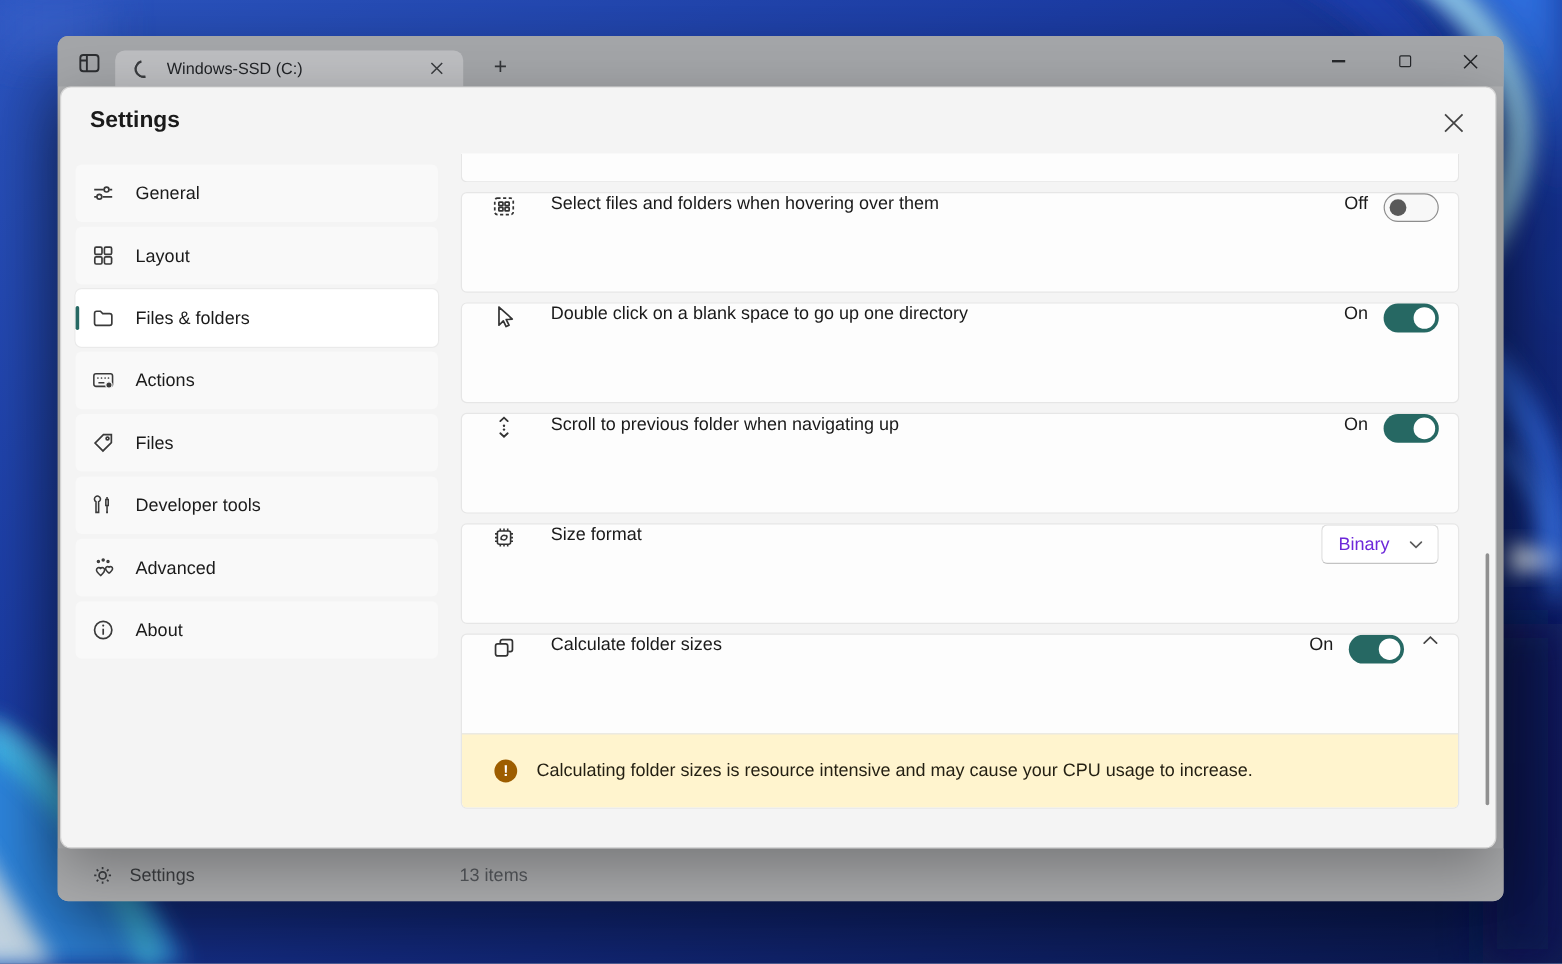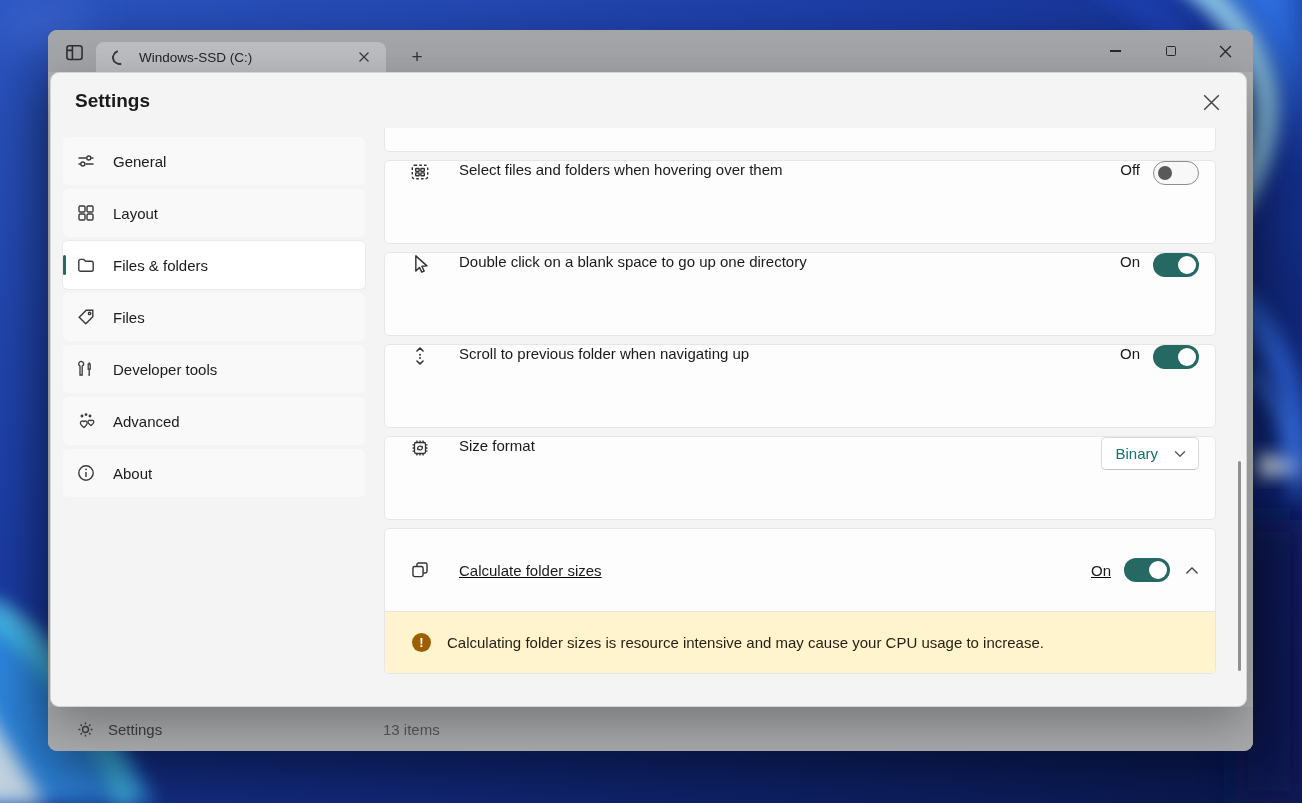--- a/index.html
+++ b/index.html
@@ -63,25 +63,25 @@
   .state-lbl { font-size:15px; color:#1a1a1a; margin-right:13px; }
 
   .toggle { position:relative; width:46px; height:24px; border-radius:13px; flex:0 0 auto; }
   .toggle.off { background:#f8f8f8; border:1px solid #8d8d8d; }
   .toggle.off .knob { position:absolute; left:4px; top:4px; width:14px; height:14px; border-radius:50%; background:#595959; }
   .toggle.on { background:var(--accent,#266863); }
   .toggle.on .knob { position:absolute; right:3px; top:3px; width:18px; height:18px; border-radius:50%; background:#fff; }
 
   .dropdown { display:flex; align-items:center; gap:16px; height:33px; padding:0 12px 0 13px;
     background:#fff; border:1px solid #d9d9d9; border-bottom-color:#c3c3c3; border-radius:5px;
-    font-size:15px; color:#0f766e; }
+    font-size:15px; color:#6d28d9; }
   .dropdown .chev { color:#5c5c5c; display:flex; }
 
   .expander { margin-top:8px; border:1px solid #e6e6e6; border-radius:5px; overflow:hidden; background:#fdfdfd; }
-  .exp-header { height:82px; display:flex; align-items:center; padding:0 16px 0 24px;text-decoration:underline; }
+  .exp-header { height:82px; display:flex; align-items:flex-start; padding:0 16px 0 24px; }
   .exp-chev { margin-left:15px; color:#444; display:flex; }
   .warning { height:62px; background:var(--warning-bg,#fff4ce); border-top:1px solid #e6e6e6;
     display:flex; align-items:center; padding-left:27px; }
   .warn-badge { width:19px; height:19px; border-radius:50%; background:var(--warning-icon,#9d5d00);
     color:#fff; font-size:13px; font-weight:700; display:flex; align-items:center; justify-content:center; flex:0 0 auto; }
   .warn-text { margin-left:16px; font-size:15px; color:#231f12; }
 
   .scroll-thumb { position:absolute; right:5px; top:388px; width:3px; height:210px; border-radius:2px; background:#909090; }
 
   svg { display:block; }
@@ -199,20 +199,34 @@
       <div class="nav-item selected">
         <span class="nicon">
           <svg width="20" height="20" viewBox="0 0 20 20" fill="none" stroke="currentColor" stroke-width="1.4">
             <path d="M2.8 6.2c0-1 .8-1.8 1.8-1.8h3.1l1.9 1.9h5.8c1 0 1.8.8 1.8 1.8v6.3c0 1-.8 1.8-1.8 1.8H4.6c-1 0-1.8-.8-1.8-1.8z"></path>
           </svg>
           </span>
         <span class="nlabel">Files &amp; folders</span>
       </div>
       <div class="nav-item">
         <span class="nicon">
+          <svg width="20" height="20" viewBox="0 0 20 20" fill="none" stroke="currentColor" stroke-width="1.3">
+            <rect x="2.2" y="4.5" width="15.6" height="10.5" rx="1.8"></rect>
+            <circle cx="5.6" cy="8" r=".7" fill="currentColor" stroke="none"></circle>
+              <circle cx="8.6" cy="8" r=".7" fill="currentColor" stroke="none"></circle>
+            <circle cx="11.6" cy="8" r=".7" fill="currentColor" stroke="none"></circle>
+              <circle cx="14.4" cy="8" r=".7" fill="currentColor" stroke="none"></circle>
+            <path d="M6 12h5"></path>
+            <circle cx="14.8" cy="13.8" r="2.6" fill="currentColor" stroke="#f4f4f4" stroke-width="1"></circle>
+          </svg>
+          </span>
+        <span class="nlabel">Actions</span>
+      </div>
+      <div class="nav-item">
+        <span class="nicon">
           <svg width="20" height="20" viewBox="0 0 20 20" fill="none" stroke="currentColor" stroke-width="1.4">
             <path d="M3.2 10.2 L10.2 3.2 H16.8 V9.8 L9.8 16.8 Z"></path>
               <circle cx="13.6" cy="6.4" r="1.2"></circle>
           </svg>
           </span>
         <span class="nlabel">Files</span>
       </div>
       <div class="nav-item">
         <span class="nicon">
           <svg width="20" height="20" viewBox="0 0 20 20" fill="none" stroke="currentColor" stroke-width="1.3">

